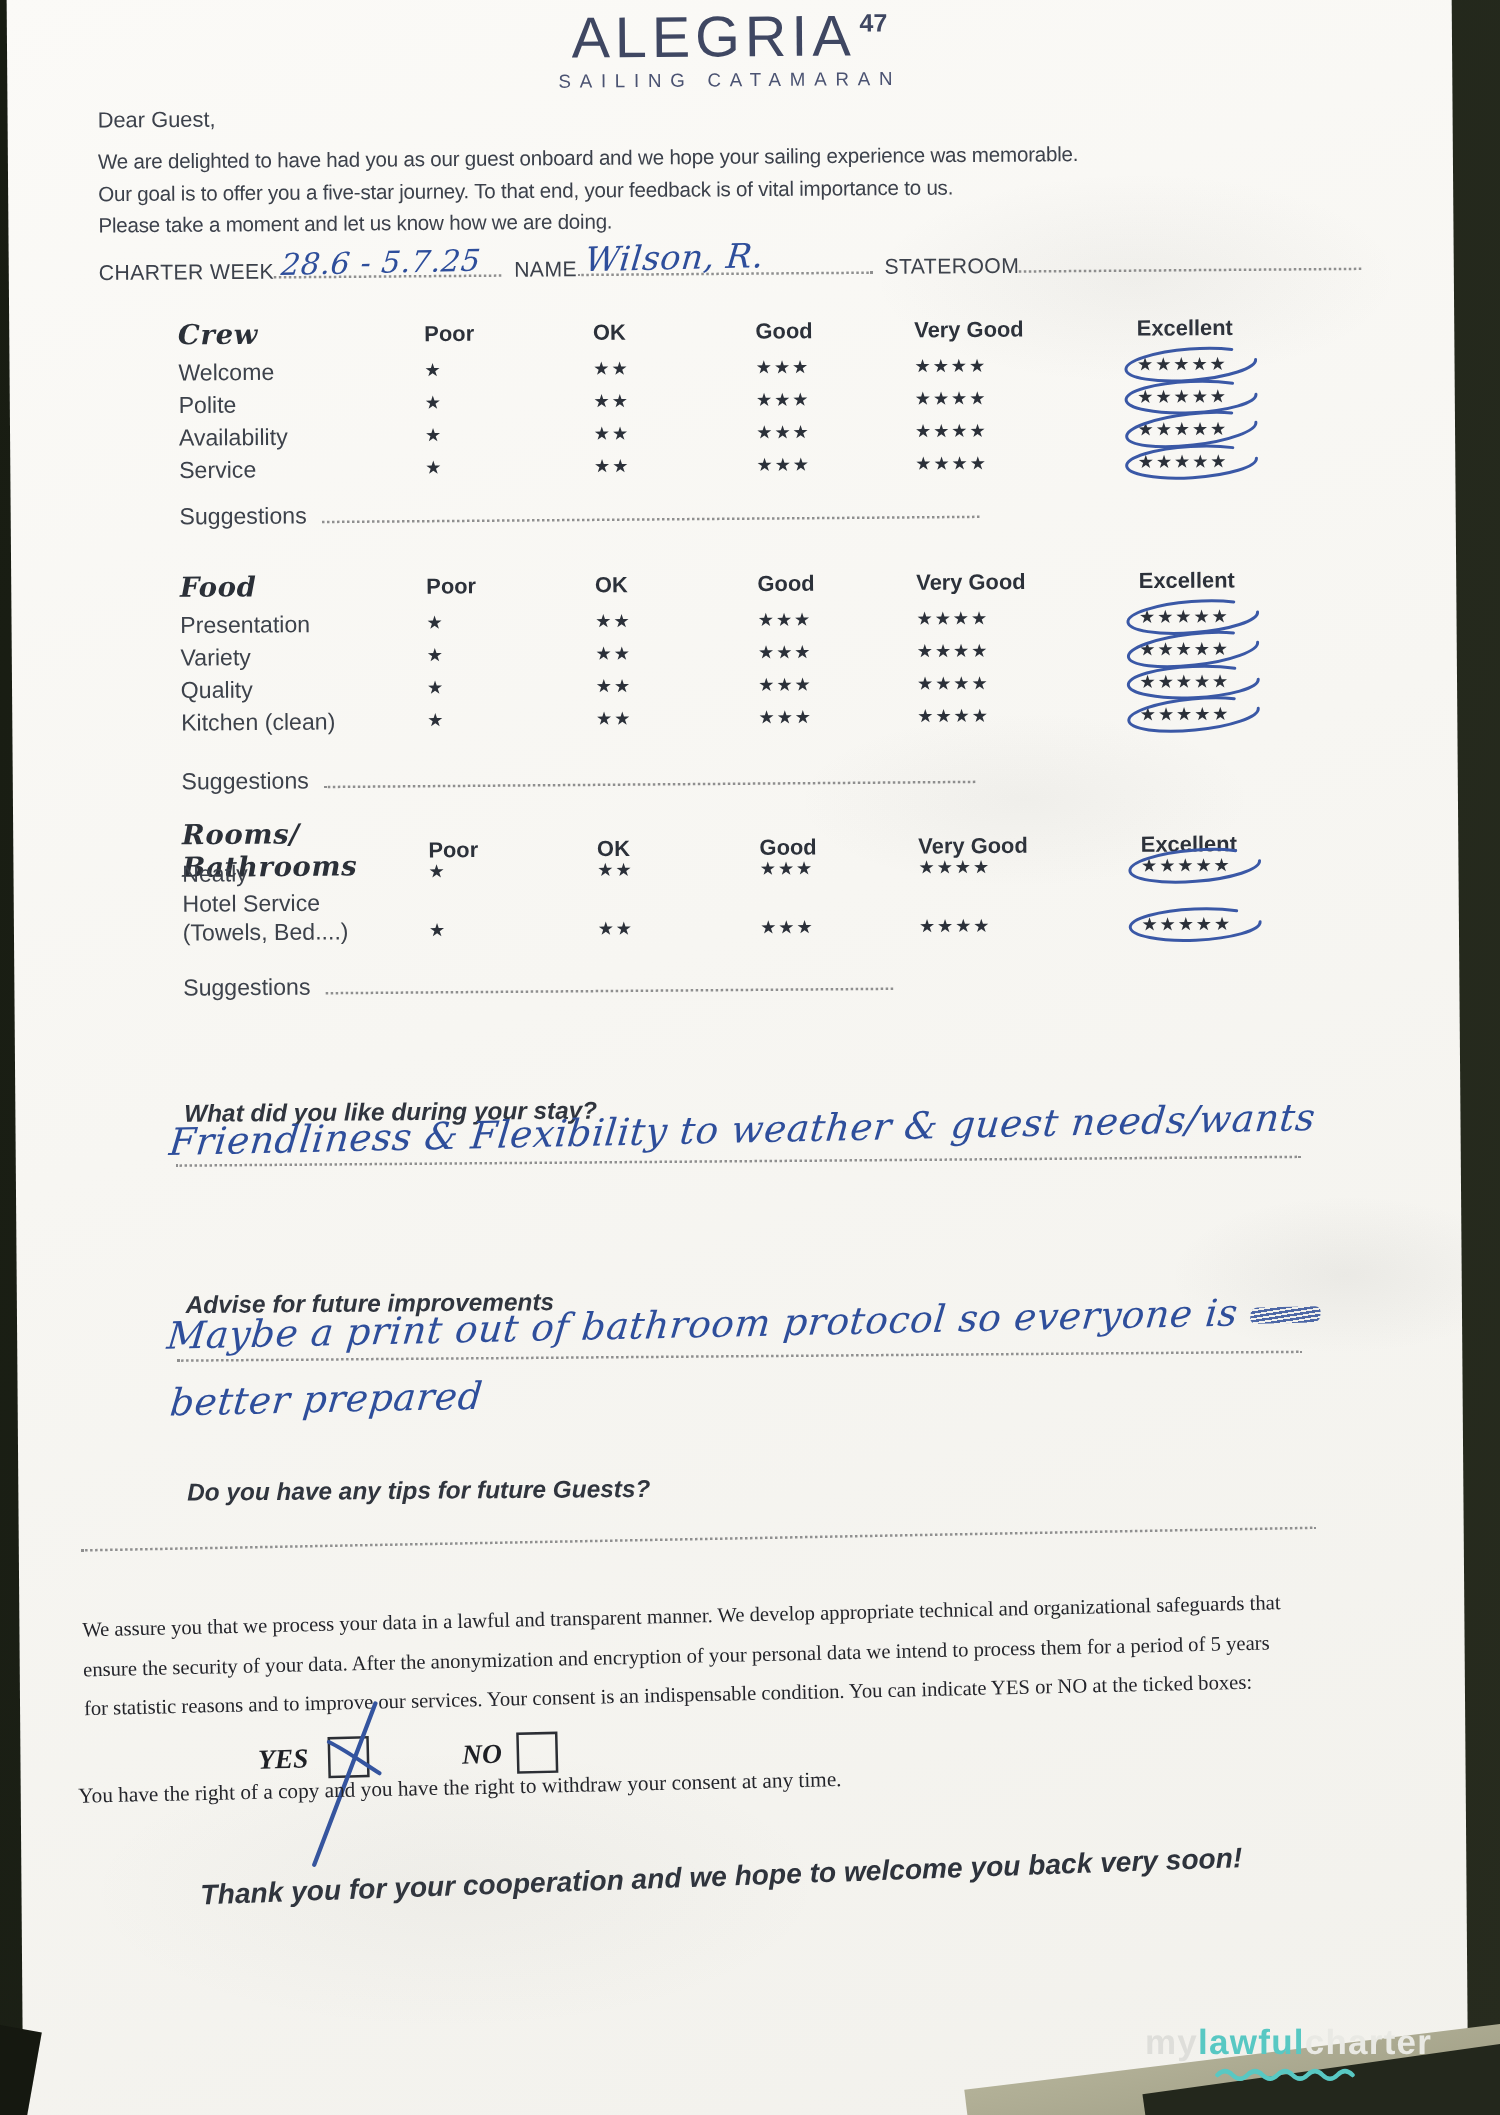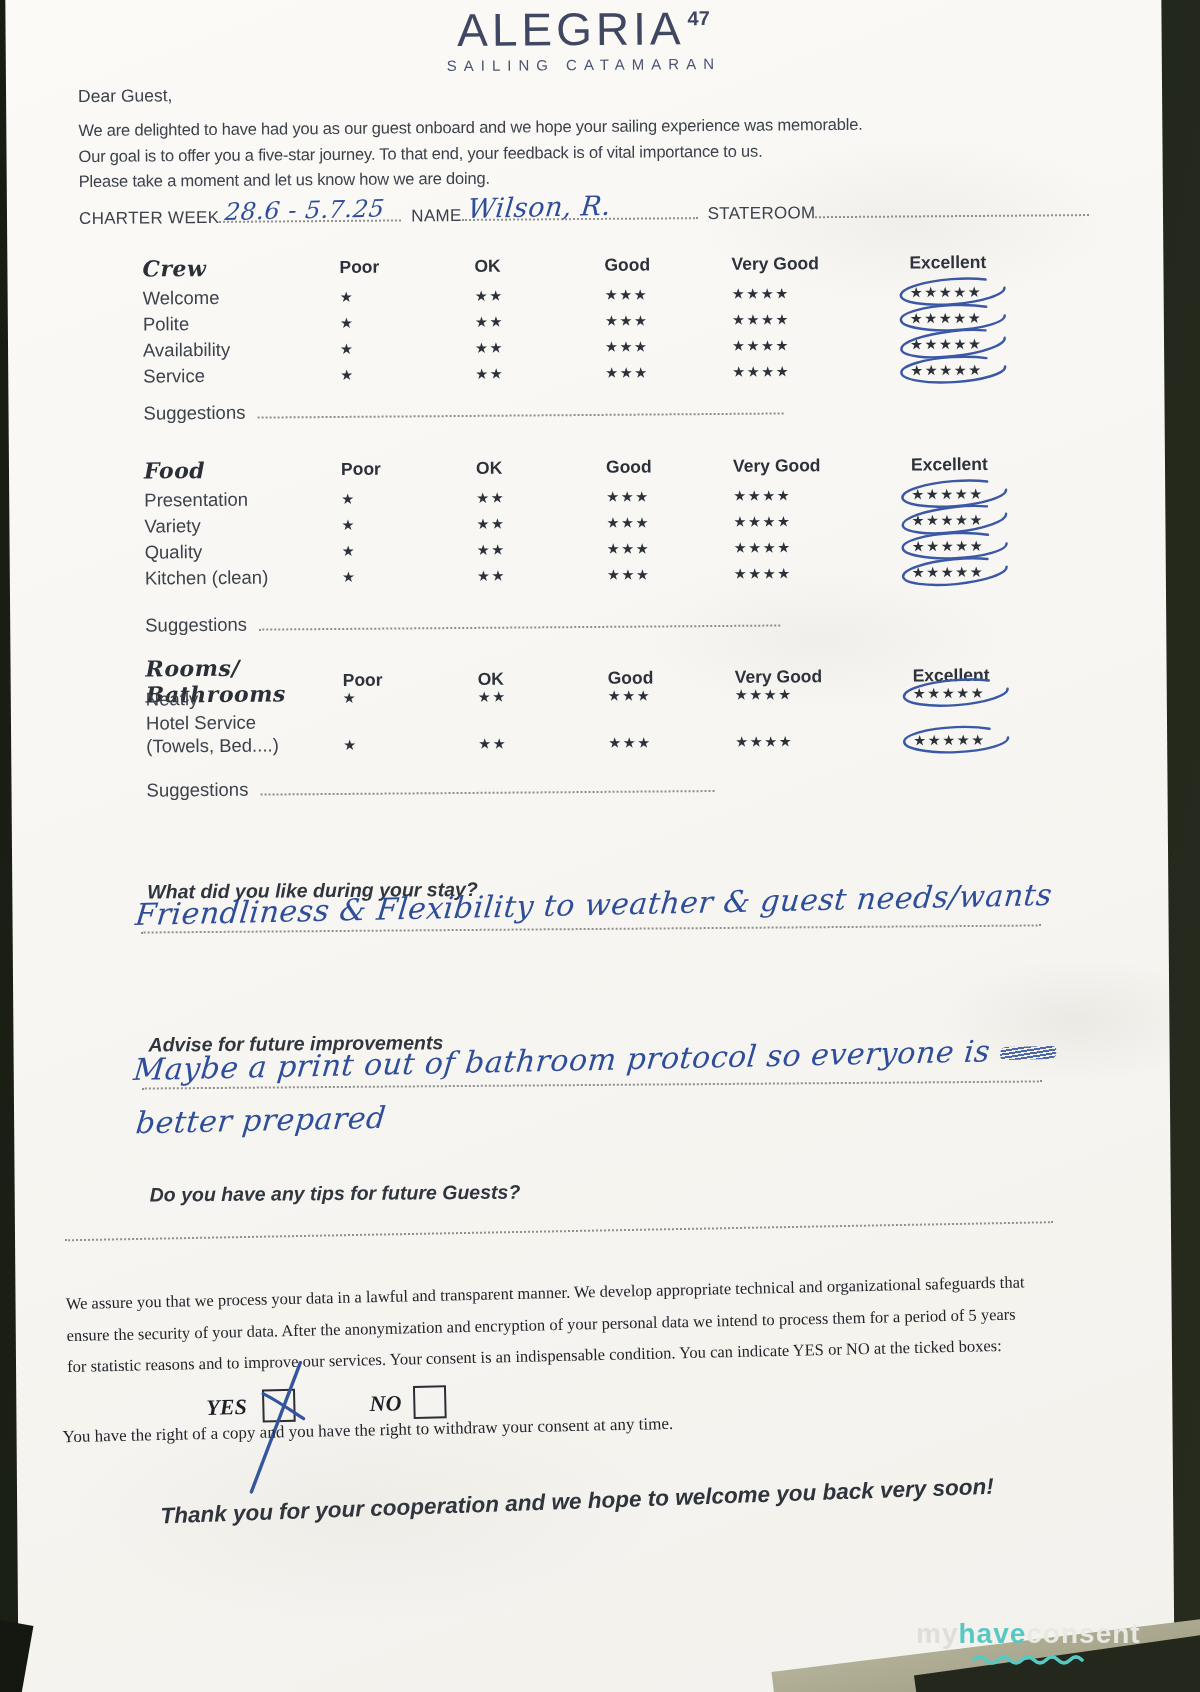--- a/index.html
+++ b/index.html
@@ -337,18 +337,18 @@
     <div class="abs rights" style="top:1441px;left:46px;">You have the right of a copy and you have the right to withdraw your consent at any time.</div>
 
     <div class="abs closing" style="top:1506px;">Thank you for your cooperation and we hope to welcome you back very soon!</div>
   </div>
 
   <div class="abs desk-band"></div>
   <div class="abs desk-dark"></div>
   <div class="abs corner-left"></div>
 
   <div class="abs wm">
-    <span class="wm-my">my</span><span class="wm-greek">have</span><span class="wm-charter">consent</span>
+    <span class="wm-my">my</span><span class="wm-greek">lawful</span><span class="wm-charter">charter</span>
     <svg class="wm-wave" width="120" height="14" viewBox="0 0 120 14">
       <path d="M2 9 Q8 3 14 9 T26 9 T38 9 T50 9 T62 9 T74 9 T86 9 T98 9 T110 9" fill="none" stroke="#58c8c3" stroke-width="3.6" stroke-linecap="round"></path>
     </svg>
   </div>
 </div>
 
 </body></html>

